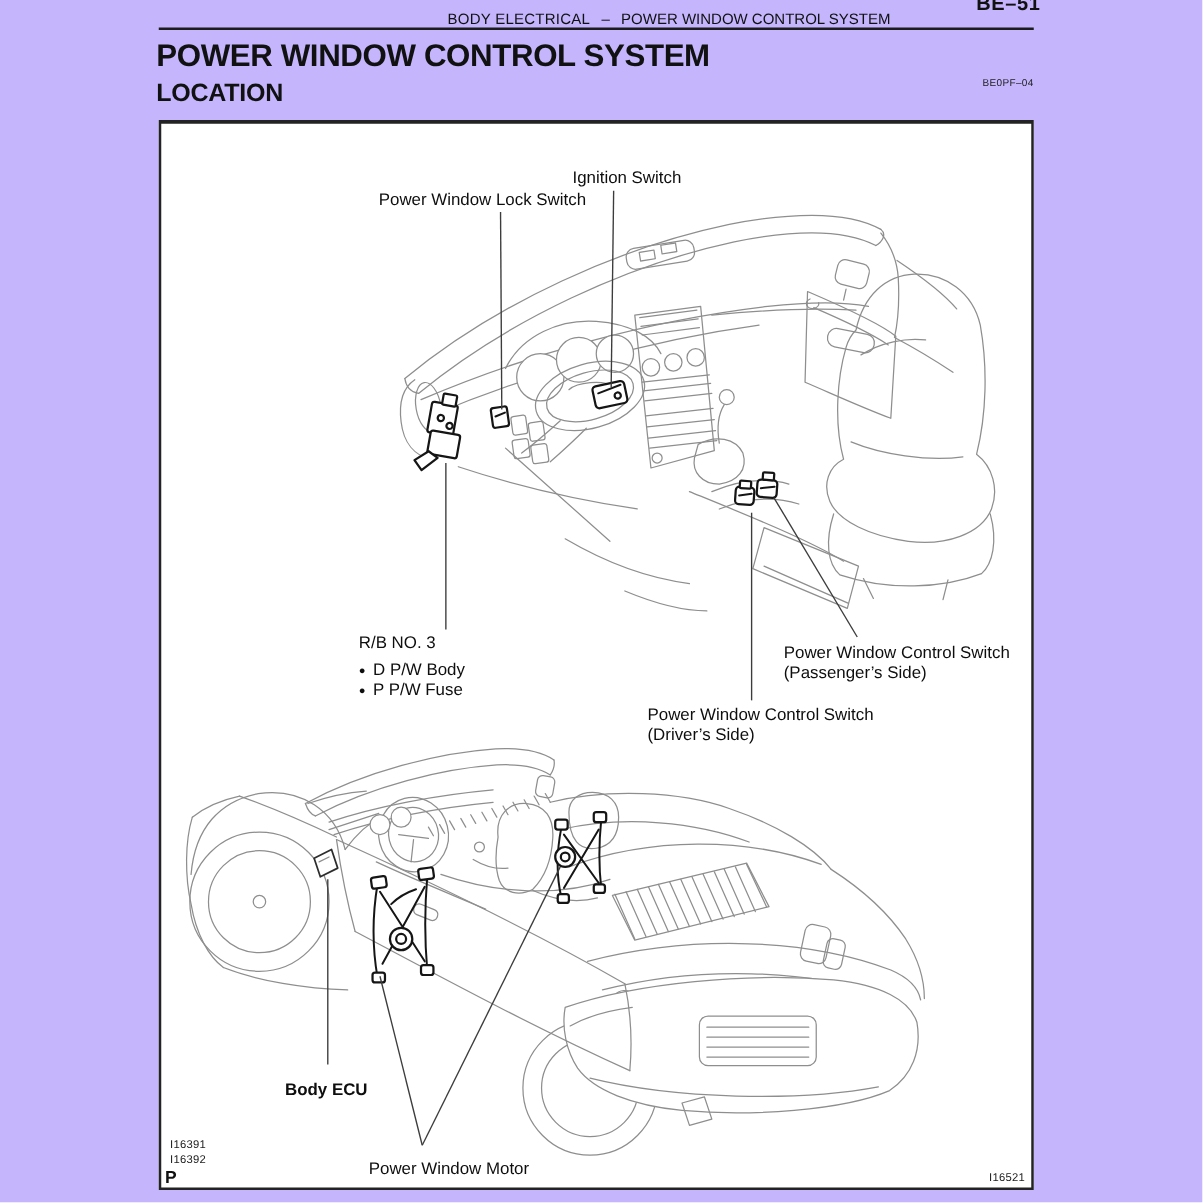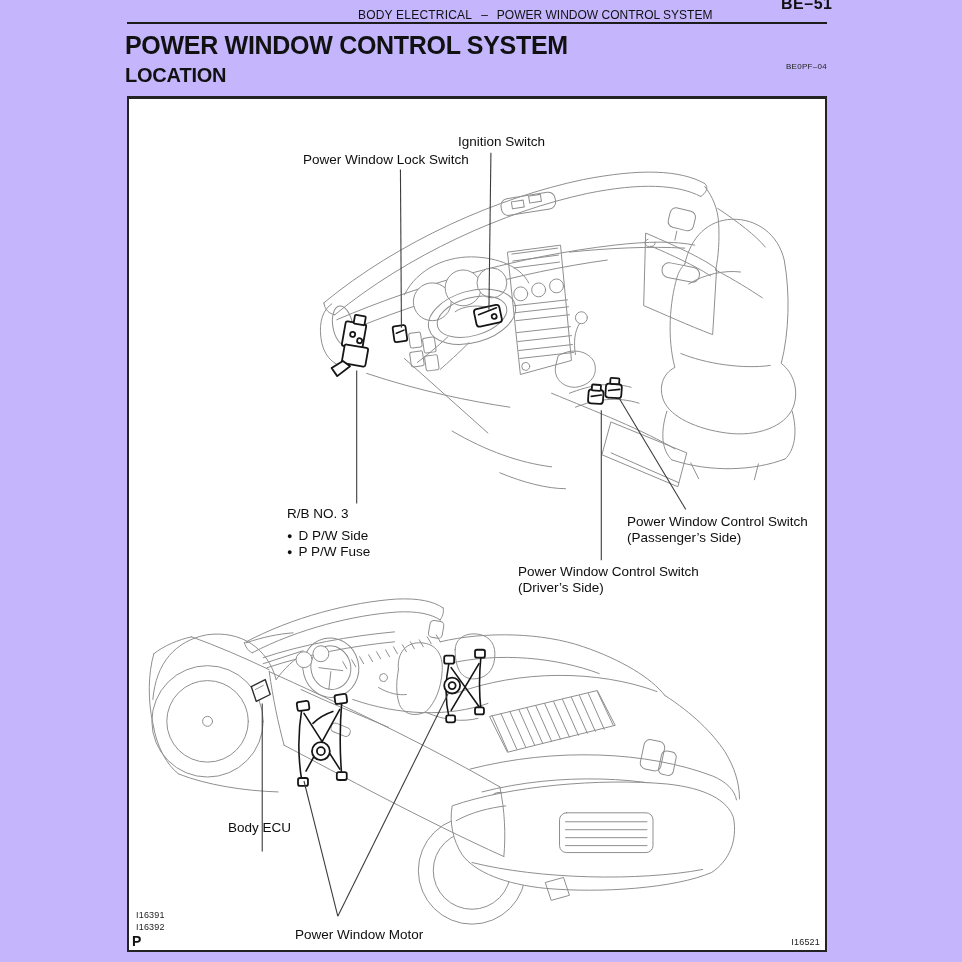--- a/index.html
+++ b/index.html
@@ -22,21 +22,21 @@
   .art{position:absolute;left:0;top:0;width:100%;height:100%;display:block;}
   .lbl{position:absolute;font-size:13.5px;line-height:16px;white-space:nowrap;color:#0e0e0e;}
   .lbl-ignition{left:329px;top:35px;}
   .lbl-lock{left:158px;top:53px;margin-left:16px;}
   .lbl-rb{left:158px;top:407px;}
   .lbl-rb .rb-title{margin-bottom:6px;}
   .rb-row{display:flex;align-items:center;gap:6px;line-height:16px;}
   .bullet{font-size:9px;line-height:16px;}
   .lbl-passenger{left:498px;top:415px;}
   .lbl-driver{left:389px;top:465px;}
-  .lbl-ecu{left:99px;top:721px;}
+  .lbl-ecu{left:99px;top:765px;font-weight:bold;}
   .lbl-motor{left:166px;top:828px;}
   .fig-ids-left{position:absolute;left:7px;top:810px;font-size:9px;line-height:12px;letter-spacing:.2px;color:#222;}
   .fig-id-right{position:absolute;right:5px;bottom:3px;font-size:9px;letter-spacing:.2px;color:#222;}
   .corner-marker{position:absolute;left:3px;bottom:1px;font-size:14px;font-weight:bold;}
   .g-line{stroke:#8e8e8e;stroke-width:1;fill:none;stroke-linecap:round;stroke-linejoin:round;}
   .g-fill{stroke:#8e8e8e;stroke-width:1;fill:#fff;stroke-linejoin:round;}
   .dark{stroke:#151515;stroke-width:1.8;fill:#fff;stroke-linejoin:round;stroke-linecap:round;}
   .darkline{stroke:#151515;stroke-width:1.6;fill:none;stroke-linecap:round;}
   .ecu{stroke:#2d2d2d;stroke-width:1.4;fill:#fff;stroke-linejoin:round;}
   .leader{stroke:#3c3c3c;stroke-width:1.1;fill:none;}
@@ -251,21 +251,21 @@
       </g>
     </svg>
 
     <div class="lbl lbl-ignition">Ignition Switch</div>
     <div class="lbl lbl-lock">Power Window Lock Switch</div>
 
     <div class="lbl lbl-rb">
       <div class="rb-title">R/B NO. 3</div>
       <div class="rb-row">
         <span class="bullet">●</span>
-        <span>D P/W Side</span>
+        <span>D P/W Body</span>
       </div>
       <div class="rb-row">
         <span class="bullet">●</span>
         <span>P P/W Fuse</span>
       </div>
     </div>
 
     <div class="lbl lbl-passenger">
       <div>Power Window Control Switch</div>
       <div>(Passenger’s Side)</div>

